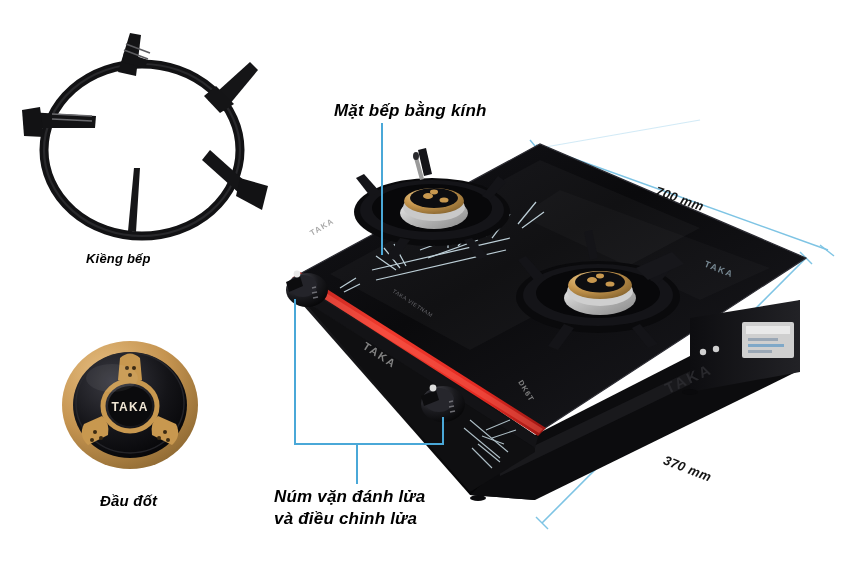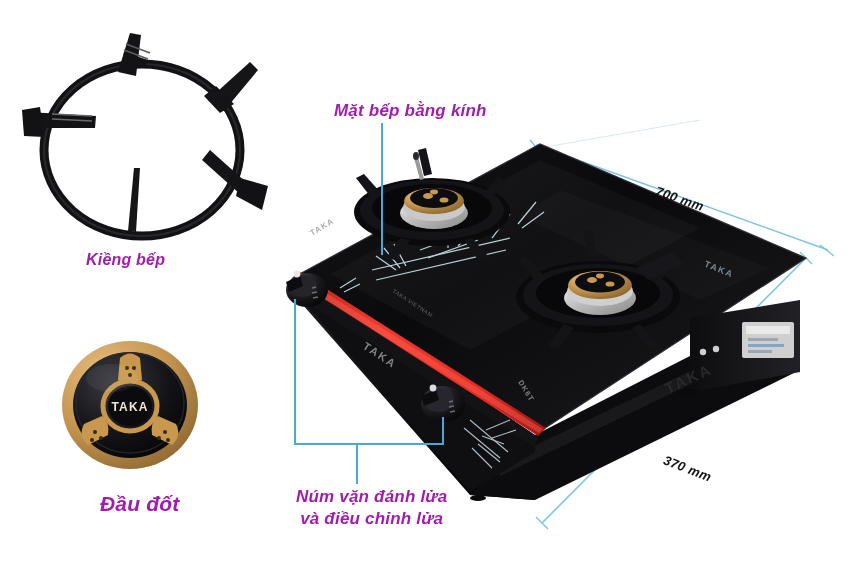--- a/index.html
+++ b/index.html
@@ -5,27 +5,27 @@
   html,body{margin:0;padding:0;background:#ffffff;}
   body{
     width:850px;height:567px;position:relative;overflow:hidden;
     font-family:"Liberation Sans", sans-serif;background:#ffffff;
   }
   .stage{position:absolute;inset:0;width:850px;height:567px;}
   svg.layer{position:absolute;left:0;top:0;width:850px;height:567px;overflow:visible;}
 
   .cap-label{
     position:absolute;font-family:"Liberation Sans", sans-serif;
-    font-style:italic;font-weight:bold;color:#a21caf;
+    font-style:italic;font-weight:bold;color:#000000;
     white-space:nowrap;letter-spacing:.2px;
   }
-  #label-kieng{left:86px;top:251px;font-size:16px;}
-  #label-dau{left:100px;top:492px;font-size:21px;}
+  #label-kieng{left:86px;top:251px;font-size:13px;}
+  #label-dau{left:100px;top:492px;font-size:15px;}
   #label-mat{left:334px;top:101px;font-size:17px;}
-  #label-num{left:296px;top:486px;font-size:17px;line-height:1.28;text-align:center;}
+  #label-num{left:274px;top:486px;font-size:17px;line-height:1.28;text-align:left;}
   #label-num span{display:block;}
   #label-num .l2{margin-left:0;}
 
   .dim-label{
     position:absolute;font-family:"Liberation Sans", sans-serif;
     font-style:italic;font-weight:bold;color:#151515;font-size:13px;
     white-space:nowrap;letter-spacing:.3px;
   }
   #dim-700{left:656px;top:183px;transform:rotate(19deg);transform-origin:left center;}
   #dim-370{left:664px;top:452px;transform:rotate(21deg);transform-origin:left center;}

